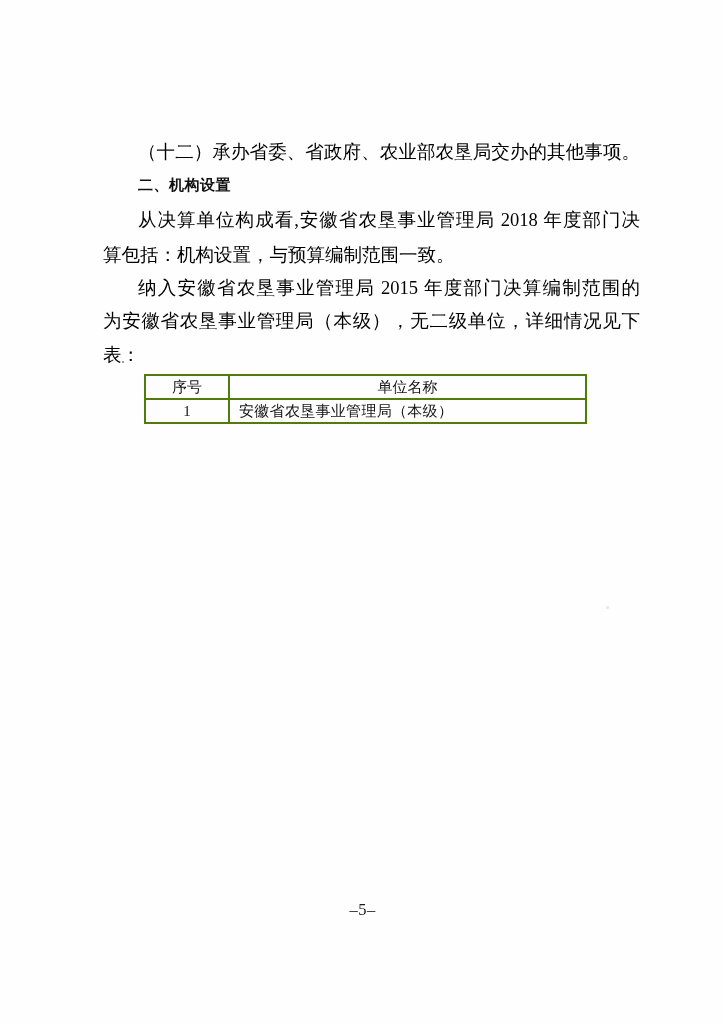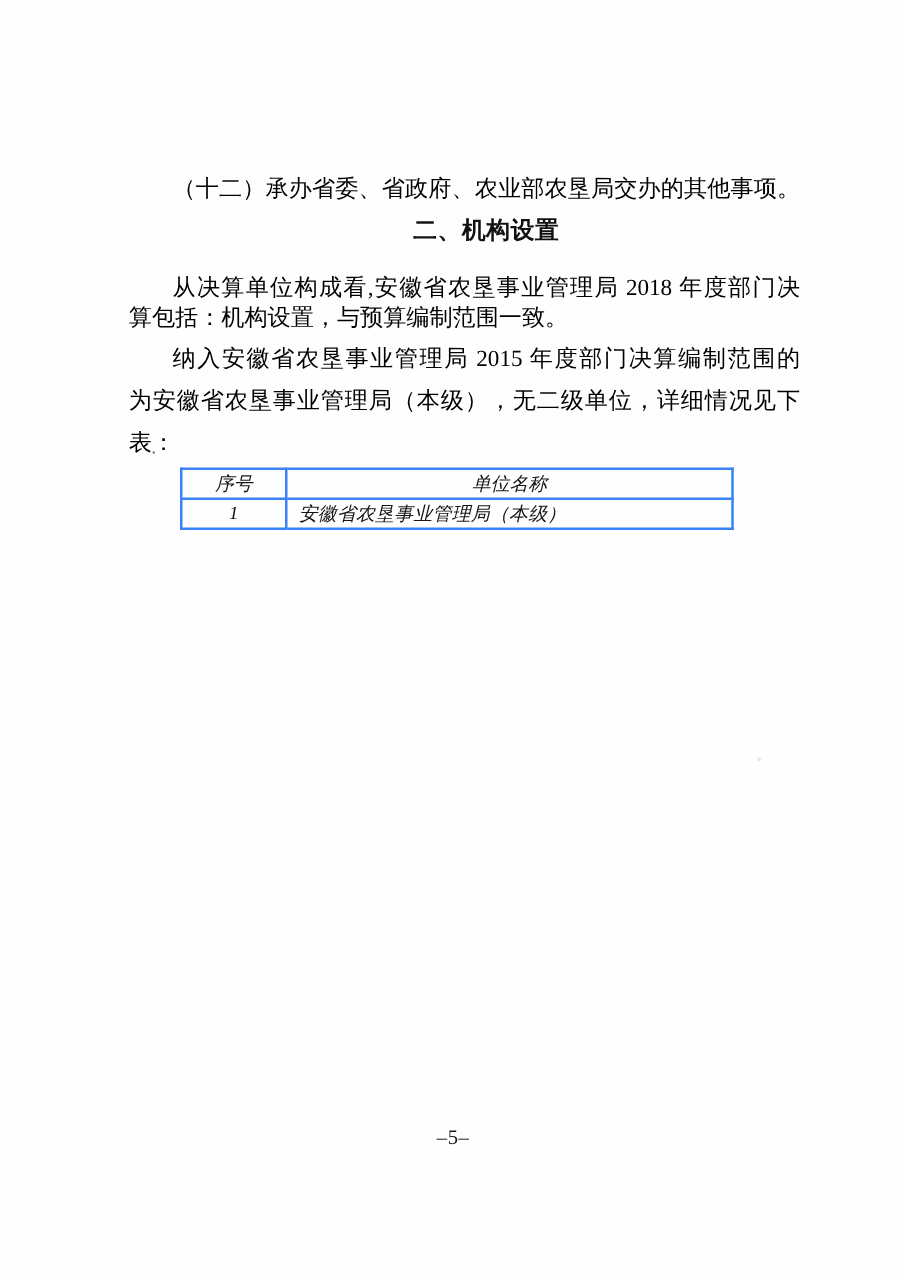--- a/index.html
+++ b/index.html
@@ -26,43 +26,41 @@
   }
   .justify {
     white-space: normal;
     text-align: justify;
     text-align-last: justify;
   }
   .indent { text-indent: 35px; }
   .heading {
     font-family: "Liberation Sans", "DejaVu Sans", sans-serif;
     font-weight: bold;
-    font-size: 19px;
+    font-size: 15px;
     letter-spacing: 0.5px;
     color: #111;
-    text-align: center;
   }
   
   .org-table {
     position: absolute;
     left: 144px; top: 374px;
     width: 443px;
     border-collapse: collapse;
     table-layout: fixed;
     font-family: "Liberation Serif", "DejaVu Serif", serif;
     color: #141414;
   }
   .org-table th, .org-table td {
-    border: 2px solid #3b82f6;
+    border: 2px solid #4d7c0f;
     height: 22px;
     padding: 0;
     font-size: 15px;
     font-weight: normal;
     overflow: hidden;
-    font-style: italic;
   }
   .col-serial { width: 84px; }
   .cell-center { text-align: center; }
   .cell-name {
     text-align: left;
     padding-left: 9px !important;
     font-weight: bold;
     letter-spacing: 0.3px;
     margin-top: 17px;
   }
@@ -95,21 +93,21 @@
 </style>
 </head>
 <body>
 
 <div class="page">
 
   <div class="line justify indent" style="top:141px">（十二）承办省委、省政府、农业部农垦局交办的其他事项。</div>
 
   <div class="line heading indent" style="top:173px">二、机构设置</div>
 
-  <div class="line justify indent" style="top:220px">从决算单位构成看,安徽省农垦事业管理局 2018 年度部门决</div>
+  <div class="line justify indent" style="top:209px">从决算单位构成看,安徽省农垦事业管理局 2018 年度部门决</div>
 
   <div class="line" style="top:244px">算包括：机构设置，与预算编制范围一致。</div>
 
   <div class="line justify indent" style="top:277px">纳入安徽省农垦事业管理局 2015 年度部门决算编制范围的</div>
 
   <div class="line justify" style="top:310px">为安徽省农垦事业管理局（本级），无二级单位，详细情况见下</div>
 
   <div class="line" style="top:344px">表：</div>
 
   <table class="org-table">

